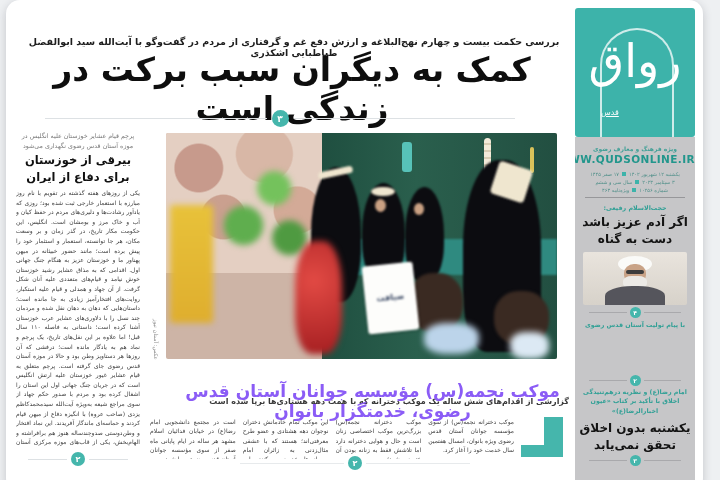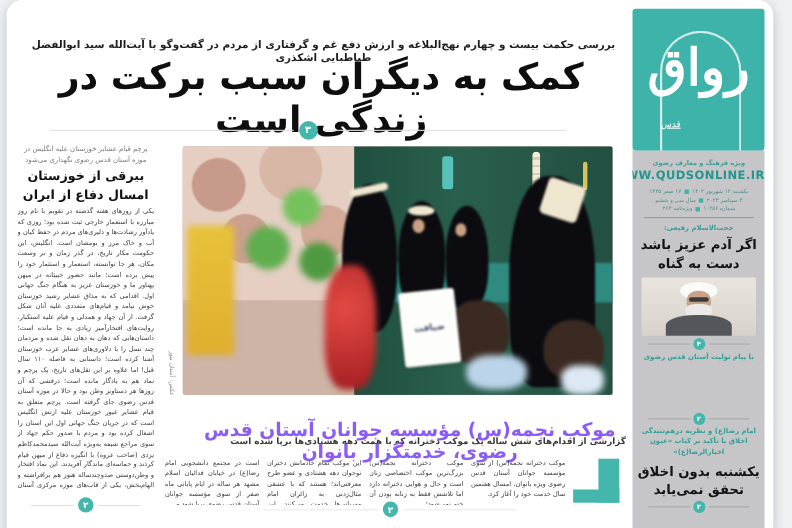--- a/index.html
+++ b/index.html
@@ -87,21 +87,21 @@
   .dc-f{position:absolute;right:0;bottom:2px;width:42px;height:12px;background:#45b6ac;}
   .rep-col{flex:1;font-size:6px;line-height:1.55;text-align:justify;color:#3c3c3c;overflow:hidden;}
   .rep-rule{left:240px;top:456px;width:230px;}
   .rep-rule .ln{background:#e7eaec;}
 
   
   .logo-box{left:575px;top:8px;width:120px;height:129px;background:#3db3aa;border-radius:3px;overflow:hidden;}
   .logo-arch{position:absolute;left:25px;top:20px;width:70px;height:109px;
              border:2px solid rgba(255,255,255,.75);border-bottom:none;border-radius:38px 38px 0 0;}
   .logo-text{position:absolute;left:0;top:26px;width:100%;text-align:center;font-size:46px;
-             font-weight:bold;color:#fff;font-family:"DejaVu Serif",serif;}
+             font-weight:normal;color:#fff;font-family:"DejaVu Serif",serif;}
   .logo-sub{position:absolute;left:26px;top:100px;font-size:8px;color:#fff;text-decoration:underline;}
   .gray-box{left:575px;top:137px;width:120px;height:355px;background:#c6c6c8;border-radius:0 0 3px 3px;overflow:hidden;}
   .gb{position:absolute;left:0;width:100%;text-align:center;}
   .mh-tagline{top:8px;font-size:6px;font-weight:bold;color:#3f9f96;}
   .mh-site{top:16px;font-size:10.5px;font-weight:bold;color:#22968c;letter-spacing:.4px;}
   .mh-date{display:flex;align-items:center;justify-content:center;gap:3px;font-size:5px;color:#4f8f89;}
   .d0{top:34px;} .d1{top:42px;} .d2{top:50px;}
   .sq{width:4px;height:4px;background:#3db3aa;display:inline-block;}
   .mh-div{position:absolute;left:10px;top:60px;width:100px;height:1px;background:#97979a;}
 
@@ -131,21 +131,21 @@
 
   <div class="abs lead-kicker">بررسی حکمت بیست و چهارم نهج‌البلاغه و ارزش دفع غم و گرفتاری از مردم در گفت‌وگو با آیت‌الله سید ابوالفضل طباطبایی اشکذری</div>
   <div class="abs lead-headline">کمک به دیگران سبب برکت در زندگی است</div>
   <div class="abs rule-badge lead-rule">
     <span class="ln"></span>
     <span class="circ">۳</span>
     <span class="ln"></span>
   </div>
 
   <div class="abs la-kicker">پرچم قیام عشایر خوزستان علیه انگلیس در موزه آستان قدس رضوی نگهداری می‌شود</div>
-  <div class="abs la-headline">بیرقی از خوزستان امسال دفاع از ایران</div>
+  <div class="abs la-headline">بیرقی از خوزستان برای دفاع از ایران</div>
   <div class="abs la-body">یکی از روزهای هفته گذشته در تقویم با نام روز مبارزه با استعمار خارجی ثبت شده بود؛ روزی که یادآور رشادت‌ها و دلیری‌های مردم در حفظ کیان و آب و خاک مرز و بومشان است. انگلیس، این حکومت مکار تاریخ، در گذر زمان و بر وسعت مکان، هر جا توانسته، استعمار و استثمار خود را پیش برده است؛ مانند حضور خبیثانه در میهن پهناور ما و خوزستان عزیز به هنگام جنگ جهانی اول. اقدامی که به مذاق عشایر رشید خوزستان خوش نیامد و قیام‌های متعددی علیه آنان شکل گرفت. از آن جهاد و همدلی و قیام علیه استکبار، روایت‌های افتخارآمیز زیادی به جا مانده است؛ داستان‌هایی که دهان به دهان نقل شده و مردمان چند نسل را با دلاوری‌های عشایر عرب خوزستان آشنا کرده است؛ داستانی به فاصله ۱۱۰ سال قبل! اما علاوه بر این نقل‌های تاریخ، یک پرچم و نماد هم به یادگار مانده است؛ درفشی که آن روزها هر دستاویز وطن بود و حالا در موزه آستان قدس رضوی جای گرفته است. پرچم متعلق به قیام عشایر غیور خوزستان علیه ارتش انگلیس است که در جریان جنگ جهانی اول این استان را اشغال کرده بود و مردم با صدور حکم جهاد از سوی مراجع شیعه به‌ویژه آیت‌الله سیدمحمدکاظم یزدی (صاحب عروة) با انگیزه دفاع از میهن قیام کردند و حماسه‌ای ماندگار آفریدند. این نماد افتخار و وطن‌دوستی صدوچندساله هنوز هم برافراشته و الهام‌بخش، یکی از قاب‌های موزه مرکزی آستان قدس رضوی است. پرچم قیام عشایر خوزستان علیه انگلیس، اهدایی رهبر معظم انقلاب ...</div>
   <div class="abs rule-badge la-rule">
     <span class="ln"></span>
     <span class="circ">۲</span>
     <span class="ln"></span>
   </div>
 
   <div class="abs credit">عکس: آستان نیوز</div>
 
   <div class="abs photo">

